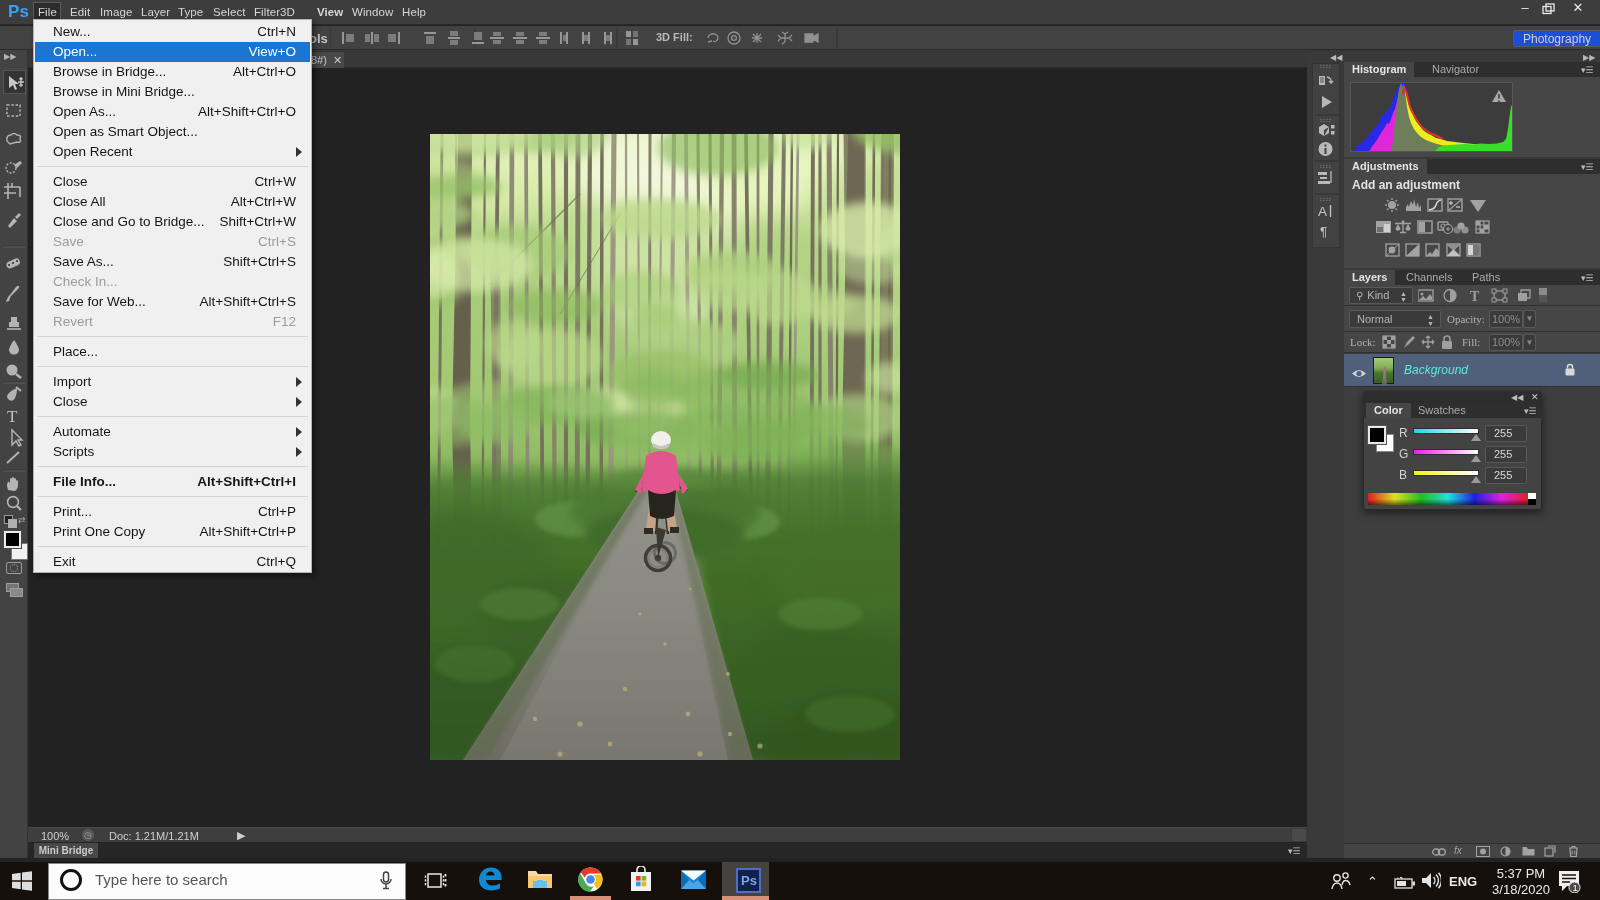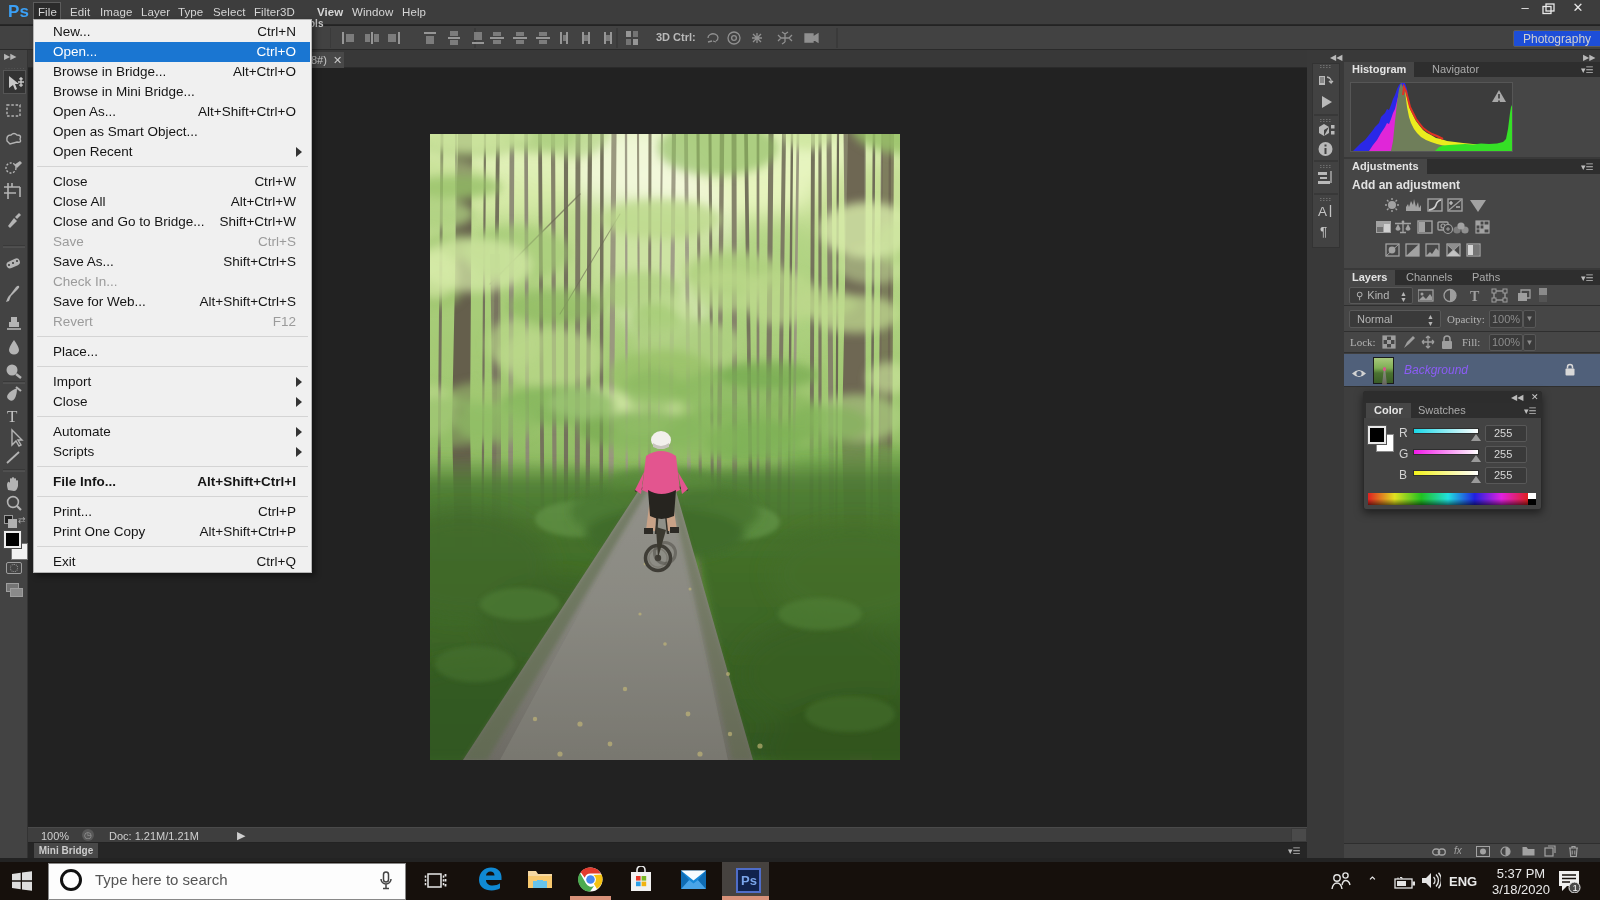--- a/index.html
+++ b/index.html
@@ -603,21 +603,21 @@
 
 <div class="abs" style="left:1344px; top:354px; width:256px; height:33px; background:#50607a; border-bottom:1px solid #2f2f2f;"></div>
 <div class="abs" style="left:1351px; top:365px; width:16px; height:11px;"><svg width="16" height="11">
         <path d="M1,5.5 Q8,-1.5 15,5.5 Q8,12.5 1,5.5 Z" fill="#d2d2d2"></path>
         <circle cx="8" cy="5.5" r="2.6" fill="#50607a"></circle>
       </svg></div>
 <div class="abs" style="left:1373px; top:357px; width:21px; height:27px; border:1px solid #1a1a1a; background:linear-gradient(to bottom,#a8c97c 0%,#7fae55 40%,#4b7232 60%,#3a5c27 100%);">
   <div class="abs" style="left:8px; top:13px; width:5px; height:14px; background:linear-gradient(to bottom,#8f8e86,#6b6963); clip-path:polygon(32% 0,68% 0,100% 100%,0 100%); opacity:0.9;"></div>
   <div class="abs" style="left:9px; top:9px; width:3px; height:4px; background:#d8558c; border-radius:1.5px;"></div>
 </div>
-<div class="abs" style="left:1404px; top:363px; color:#8b5cf6; font-size:12px; font-style:italic;">Background</div>
+<div class="abs" style="left:1404px; top:363px; color:#5eead4; font-size:12px; font-style:italic;">Background</div>
 <div class="abs" style="left:1564px; top:362px; width:12px; height:13px;"><svg width="12" height="13">
         <rect x="1.5" y="5.5" width="9" height="7" rx="1" fill="#d8d8d8"></rect>
         <path d="M3.5,5.5 v-1.5 a2.5,2.5 0 0,1 5,0 v1.5" fill="none" stroke="#d8d8d8" stroke-width="1.5"></path>
       </svg></div>
 
 <div class="abs" style="left:1344px; top:843px; width:256px; height:15px; background:#444; border-top:1px solid #2e2e2e; color:#a2a2a2; font-size:10px;">
   <span class="abs" style="left:88px; top:3px; width:14px; height:8px;"><svg width="14" height="8" fill="none" stroke="#a2a2a2" stroke-width="1.3">
           <rect x="0.7" y="1" width="7" height="6" rx="3"></rect>
           <rect x="6.3" y="1" width="7" height="6" rx="3"></rect>
         </svg></span>
@@ -689,21 +689,21 @@
       <div class="abs mitem" style="left:402px;">Help</div>
     </div>
 <div class="abs wc" style="left:1513px; width:24px;">–</div>
 <div class="abs wc" style="left:1538px; width:22px;"><svg width="14" height="12" style="margin-top:3px;" fill="none" stroke="#e8e8e8" stroke-width="1.3">
         <rect x="1" y="3.5" width="8" height="7"></rect>
         <rect x="4" y="1" width="8" height="7"></rect>
       </svg></div>
 <div class="abs wc" style="left:1566px; width:24px;">✕</div>
 
 <div class="abs" id="optbar"></div>
-<div class="abs" style="left:309px; top:18px; color:#c6c6c6; font-size:10px; font-weight:bold;">ols</div>
+<div class="abs" style="left:309px; top:31px; color:#c6c6c6; font-size:13px; font-weight:bold;">ols</div>
 <div class="abs" style="left:330px; top:28px; width:960px; height:20px;">
 <svg width="960" height="20" viewBox="0 0 960 20" fill="#969696">
   <path d="M0,0 v20 M145,0 v20 M287,0 v20 M507,0 v20" stroke="#333" stroke-width="1"></path>
   <g>
           <rect x="12" y="4" width="2" height="12"></rect>
           <rect x="16" y="6" width="8" height="8" opacity="0.7"></rect>
         </g>
   <g>
           <rect x="41" y="4" width="2" height="12"></rect>
           <rect x="35" y="6" width="5" height="8" opacity="0.7"></rect>
@@ -767,32 +767,32 @@
 <div class="abs" style="left:705px; top:29px; width:120px; height:18px;">
 <svg width="120" height="18" viewBox="0 0 120 18" fill="none" stroke="#909090" stroke-width="1.3">
   <path d="M3,9 a5,4 0 1,1 8,3 M8,12 l3,1 M3,13 l4,-1"></path>
   <circle cx="29" cy="9" r="6"></circle>
         <circle cx="29" cy="9" r="2.4"></circle>
   <path d="M52,4 v10 M47,9 h10 M48,5 l8,8 M48,13 l8,-8"></path>
   <path d="M76,9 h8 M80,5 v8 M76,9 l-3,-3 M76,9 l-3,3 M84,9 l3,-3 M84,9 l3,3 M80,5 l-3,-2 M80,5 l3,-2 M80,13 l-3,2"></path>
   <path d="M100,5 h8 v8 h-8 Z M108,8 l5,-3 v8 l-5,-3" fill="#909090"></path>
 </svg>
 </div>
-<div class="abs" style="left:656px; top:31px; color:#b9b9b9; font-size:11px; font-weight:bold;">3D Ctrl:</div>
+<div class="abs" style="left:656px; top:31px; color:#b9b9b9; font-size:11px; font-weight:bold;">3D Fill:</div>
 <div class="abs" id="photbox">Photography<span style="position:absolute; right:6px; top:-3px; font-size:8px;">▲</span><span style="position:absolute; right:6px; top:4px; font-size:8px;">▼</span></div>
 
 <div class="abs" id="fmenu"></div>
 <div id="fitems">
       <div class="abs fm" style="left:35px; top:22px;">
         <span class="lab">New...</span>
         <span class="sc">Ctrl+N</span>
       </div>
       <div class="abs fm hl" style="left:35px; top:42px;">
         <span class="lab">Open...</span>
-        <span class="sc">Ctrl+O</span>
+        <span class="sc">View+O</span>
       </div>
       <div class="abs fm" style="left:35px; top:62px;">
         <span class="lab">Browse in Bridge...</span>
         <span class="sc">Alt+Ctrl+O</span>
       </div>
       <div class="abs fm" style="left:35px; top:82px;">
         <span class="lab">Browse in Mini Bridge...</span>
         <span class="sc"></span>
       </div>
       <div class="abs fm" style="left:35px; top:102px;">

